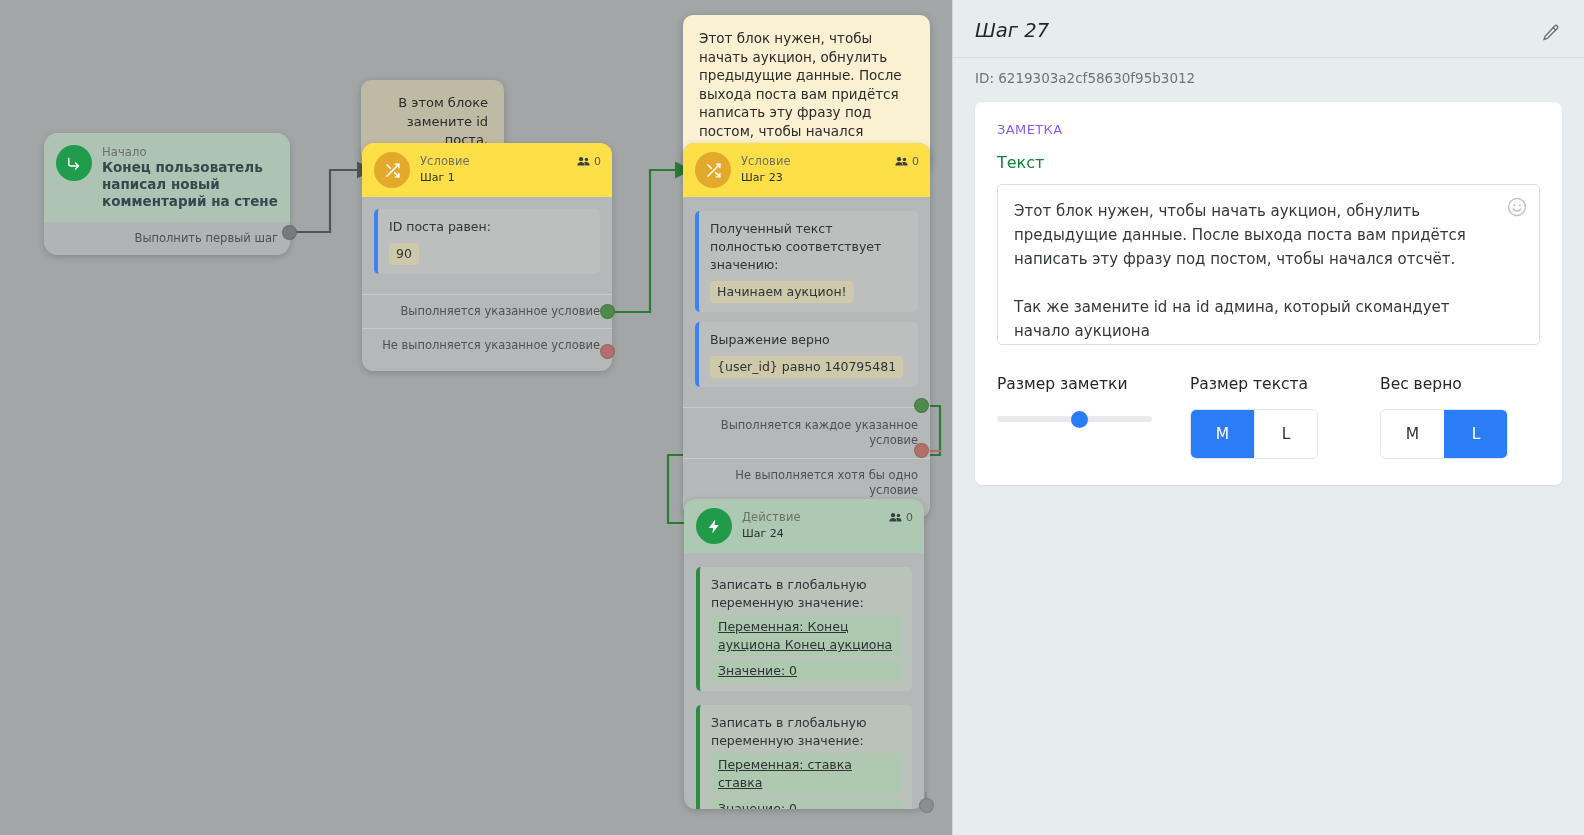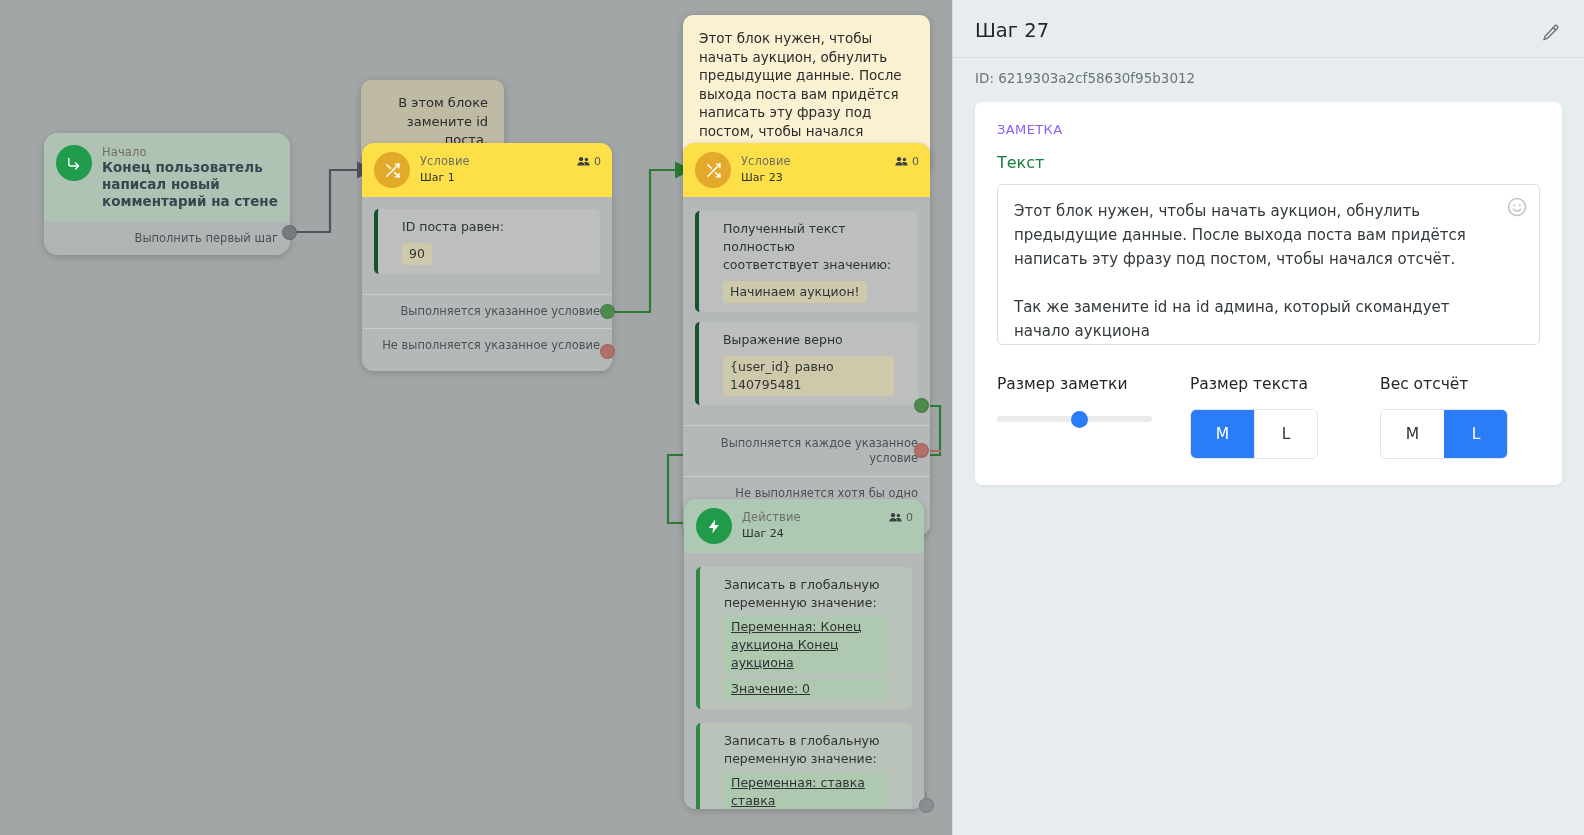--- a/index.html
+++ b/index.html
@@ -70,23 +70,23 @@
     text-align: right;
     font-size: 11.5px;
     color: #4e5154;
     line-height: 15px;
     background: #b4b8b8;
   }
   .node-foot-row.plain { border-top: none; }
 
   .clause {
     background: #bcbfbe;
-    border-left: 4px solid #14532d;
+    border-left: 4px solid #3b82f6;
     border-radius: 5px;
-    padding: 9px 24px;
+    padding: 9px 11px;
     margin-bottom: 10px;
   }
   .clause.green { border-left-color: #2d8a3e; background: #b9c3ba; }
   .clause-label {
     font-size: 12.5px; color: #2f3335; line-height: 18px;
   }
   .chip {
     display: inline-block;
     margin-top: 7px;
     background: #cfc9ac;
@@ -124,20 +124,21 @@
   
   #panel {
     position: absolute; right: 0; top: 0; width: 632px; height: 835px;
     background: #e7edee;
     border-left: 1px solid #d3dbdc;
   }
   .panel-head {
     position: relative;
     padding: 18px 28px 13px 22px;
     border-bottom: 1px solid #d4dcdd;
+    font-style: italic;
   }
   .panel-title { font-size: 19.5px; color: #22272b; line-height: 26px; }
   .pencil-btn {
     position: absolute; right: 18px; top: 18px;
     width: 30px; height: 30px; cursor: pointer;
     display: flex; align-items: center; justify-content: center;
   }
   .panel-id {
     padding: 12px 22px 16px 22px;
     font-size: 13.5px; color: #6b7478;
@@ -438,21 +439,21 @@
 
         <div class="ctl c2">
           <div class="ctl-label">Размер текста</div>
           <div class="seg">
             <button class="on">M</button>
             <button>L</button>
           </div>
         </div>
 
         <div class="ctl c3">
-          <div class="ctl-label">Вес отсчёт</div>
+          <div class="ctl-label">Вес верно</div>
           <div class="seg">
             <button>M</button>
             <button class="on">L</button>
           </div>
         </div>
 
       </div>
     </div>
 
   </div>

